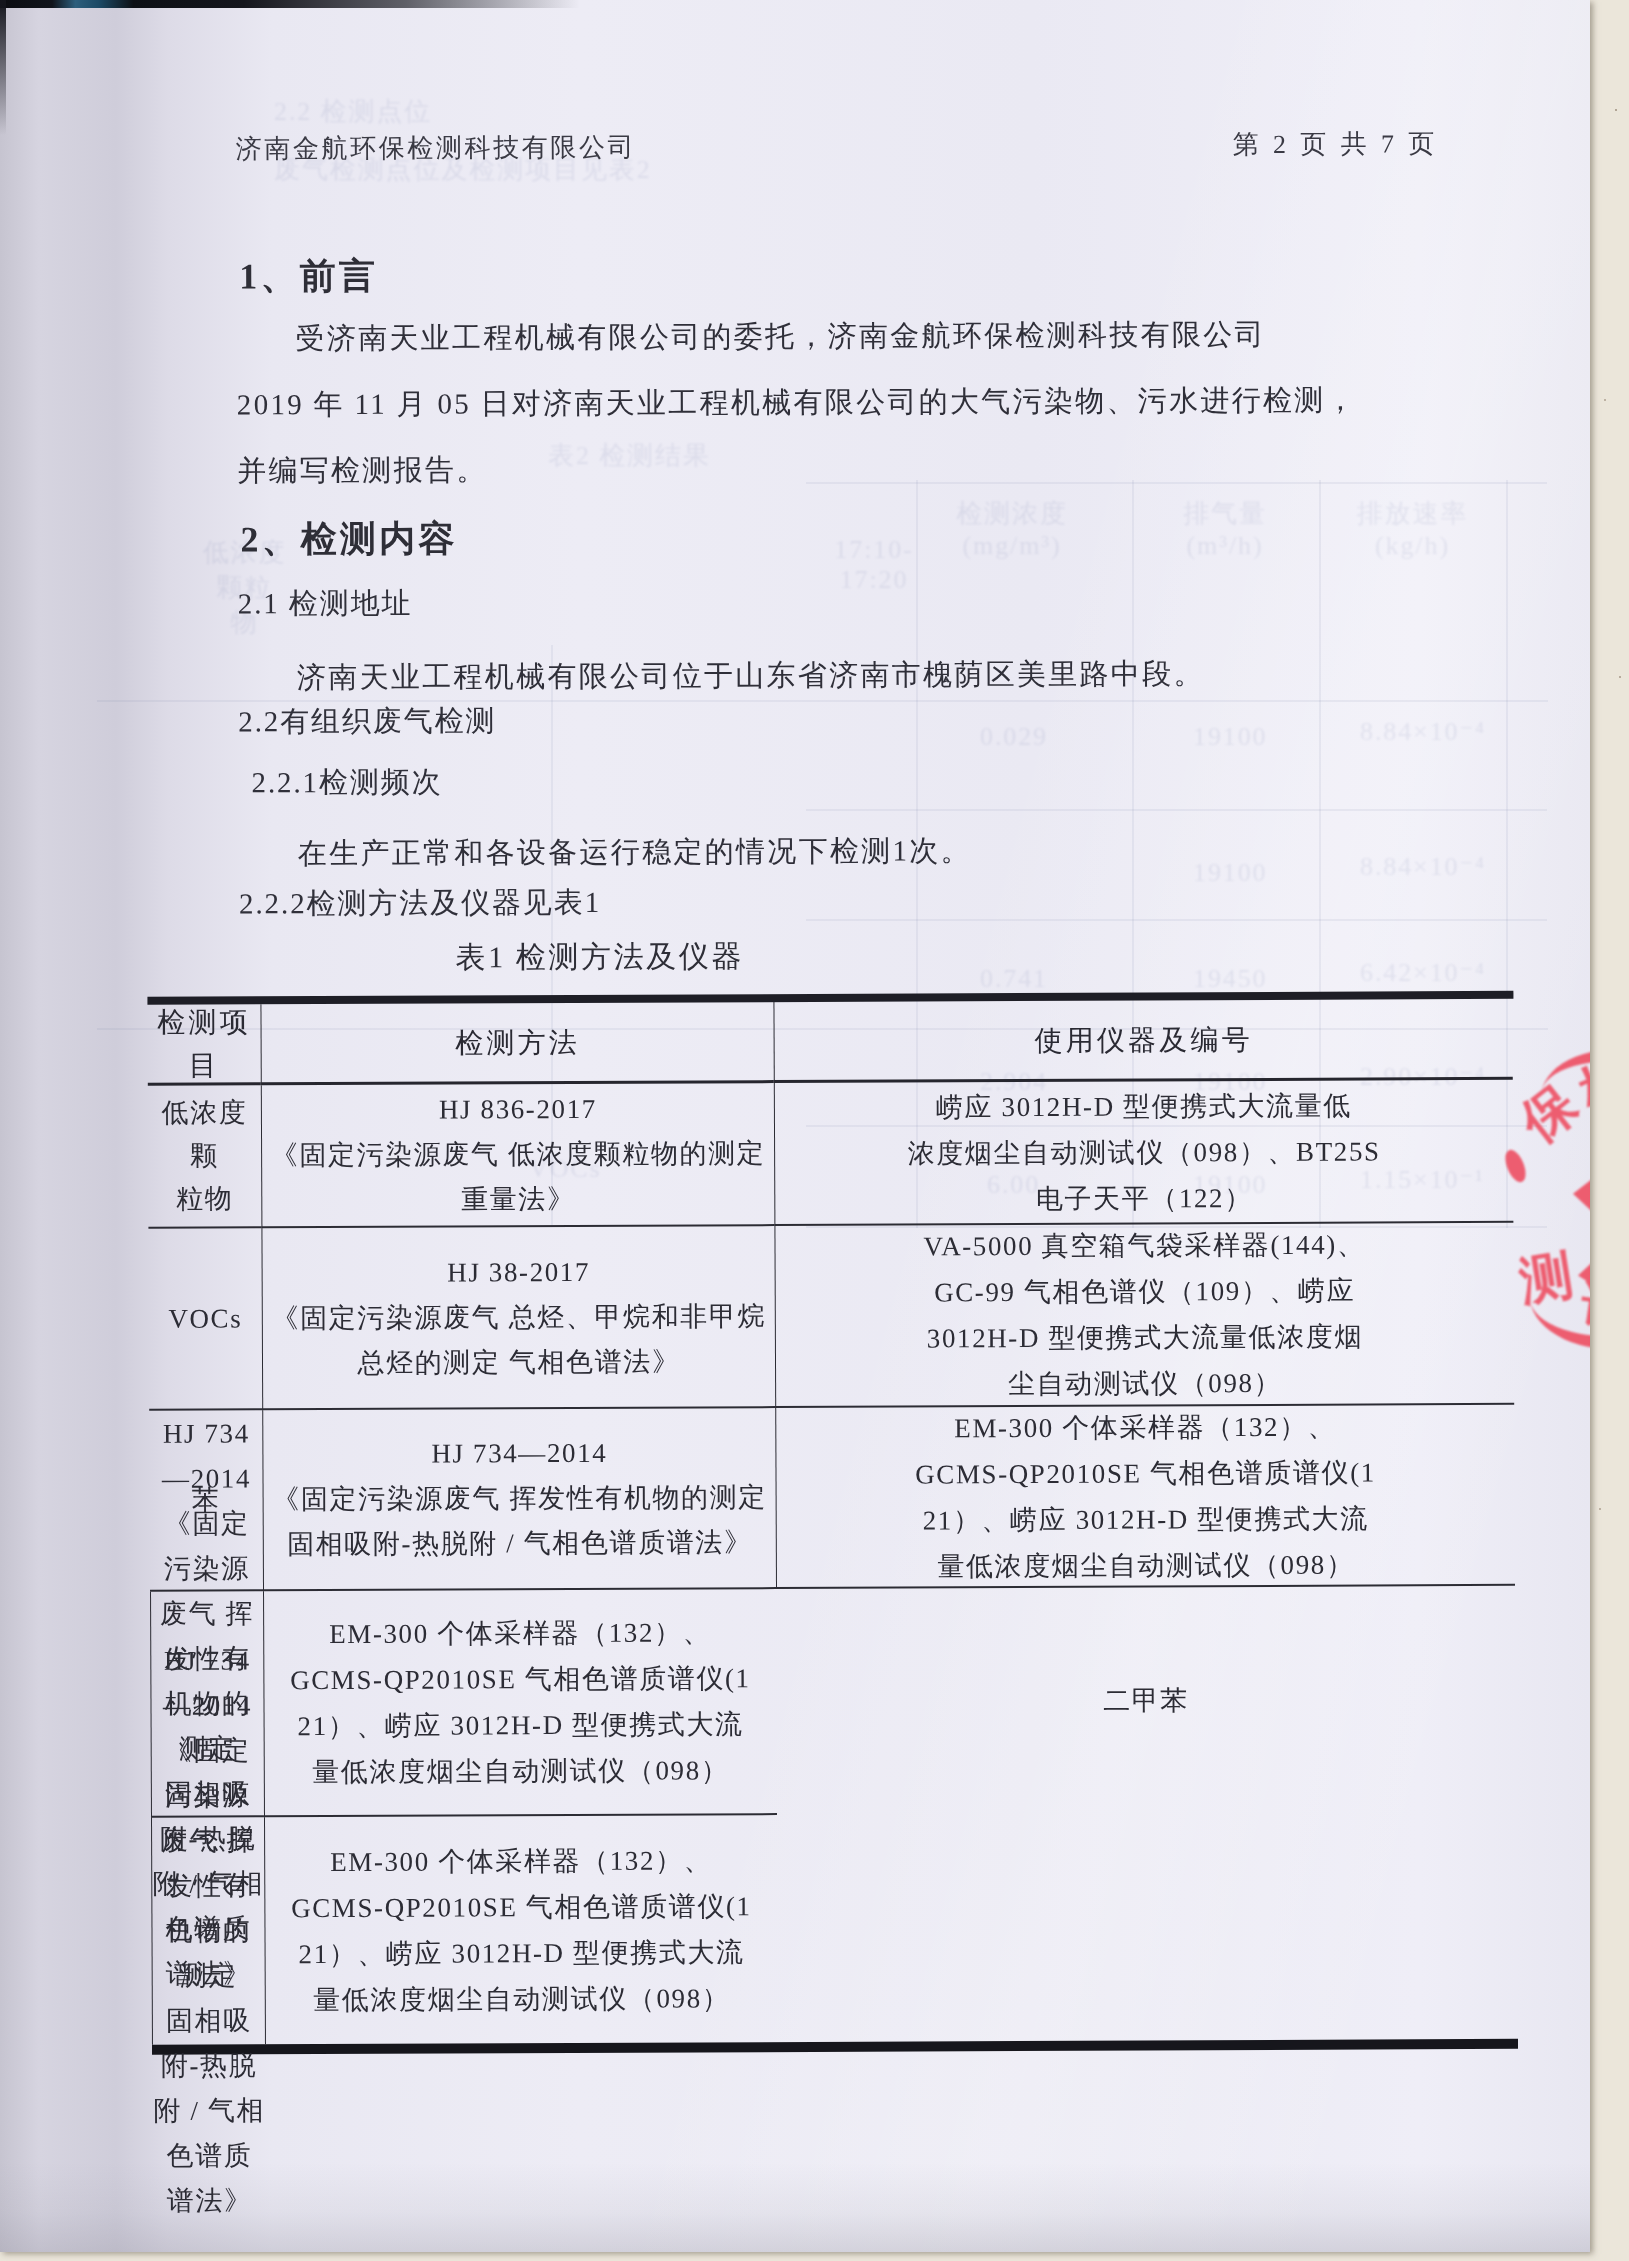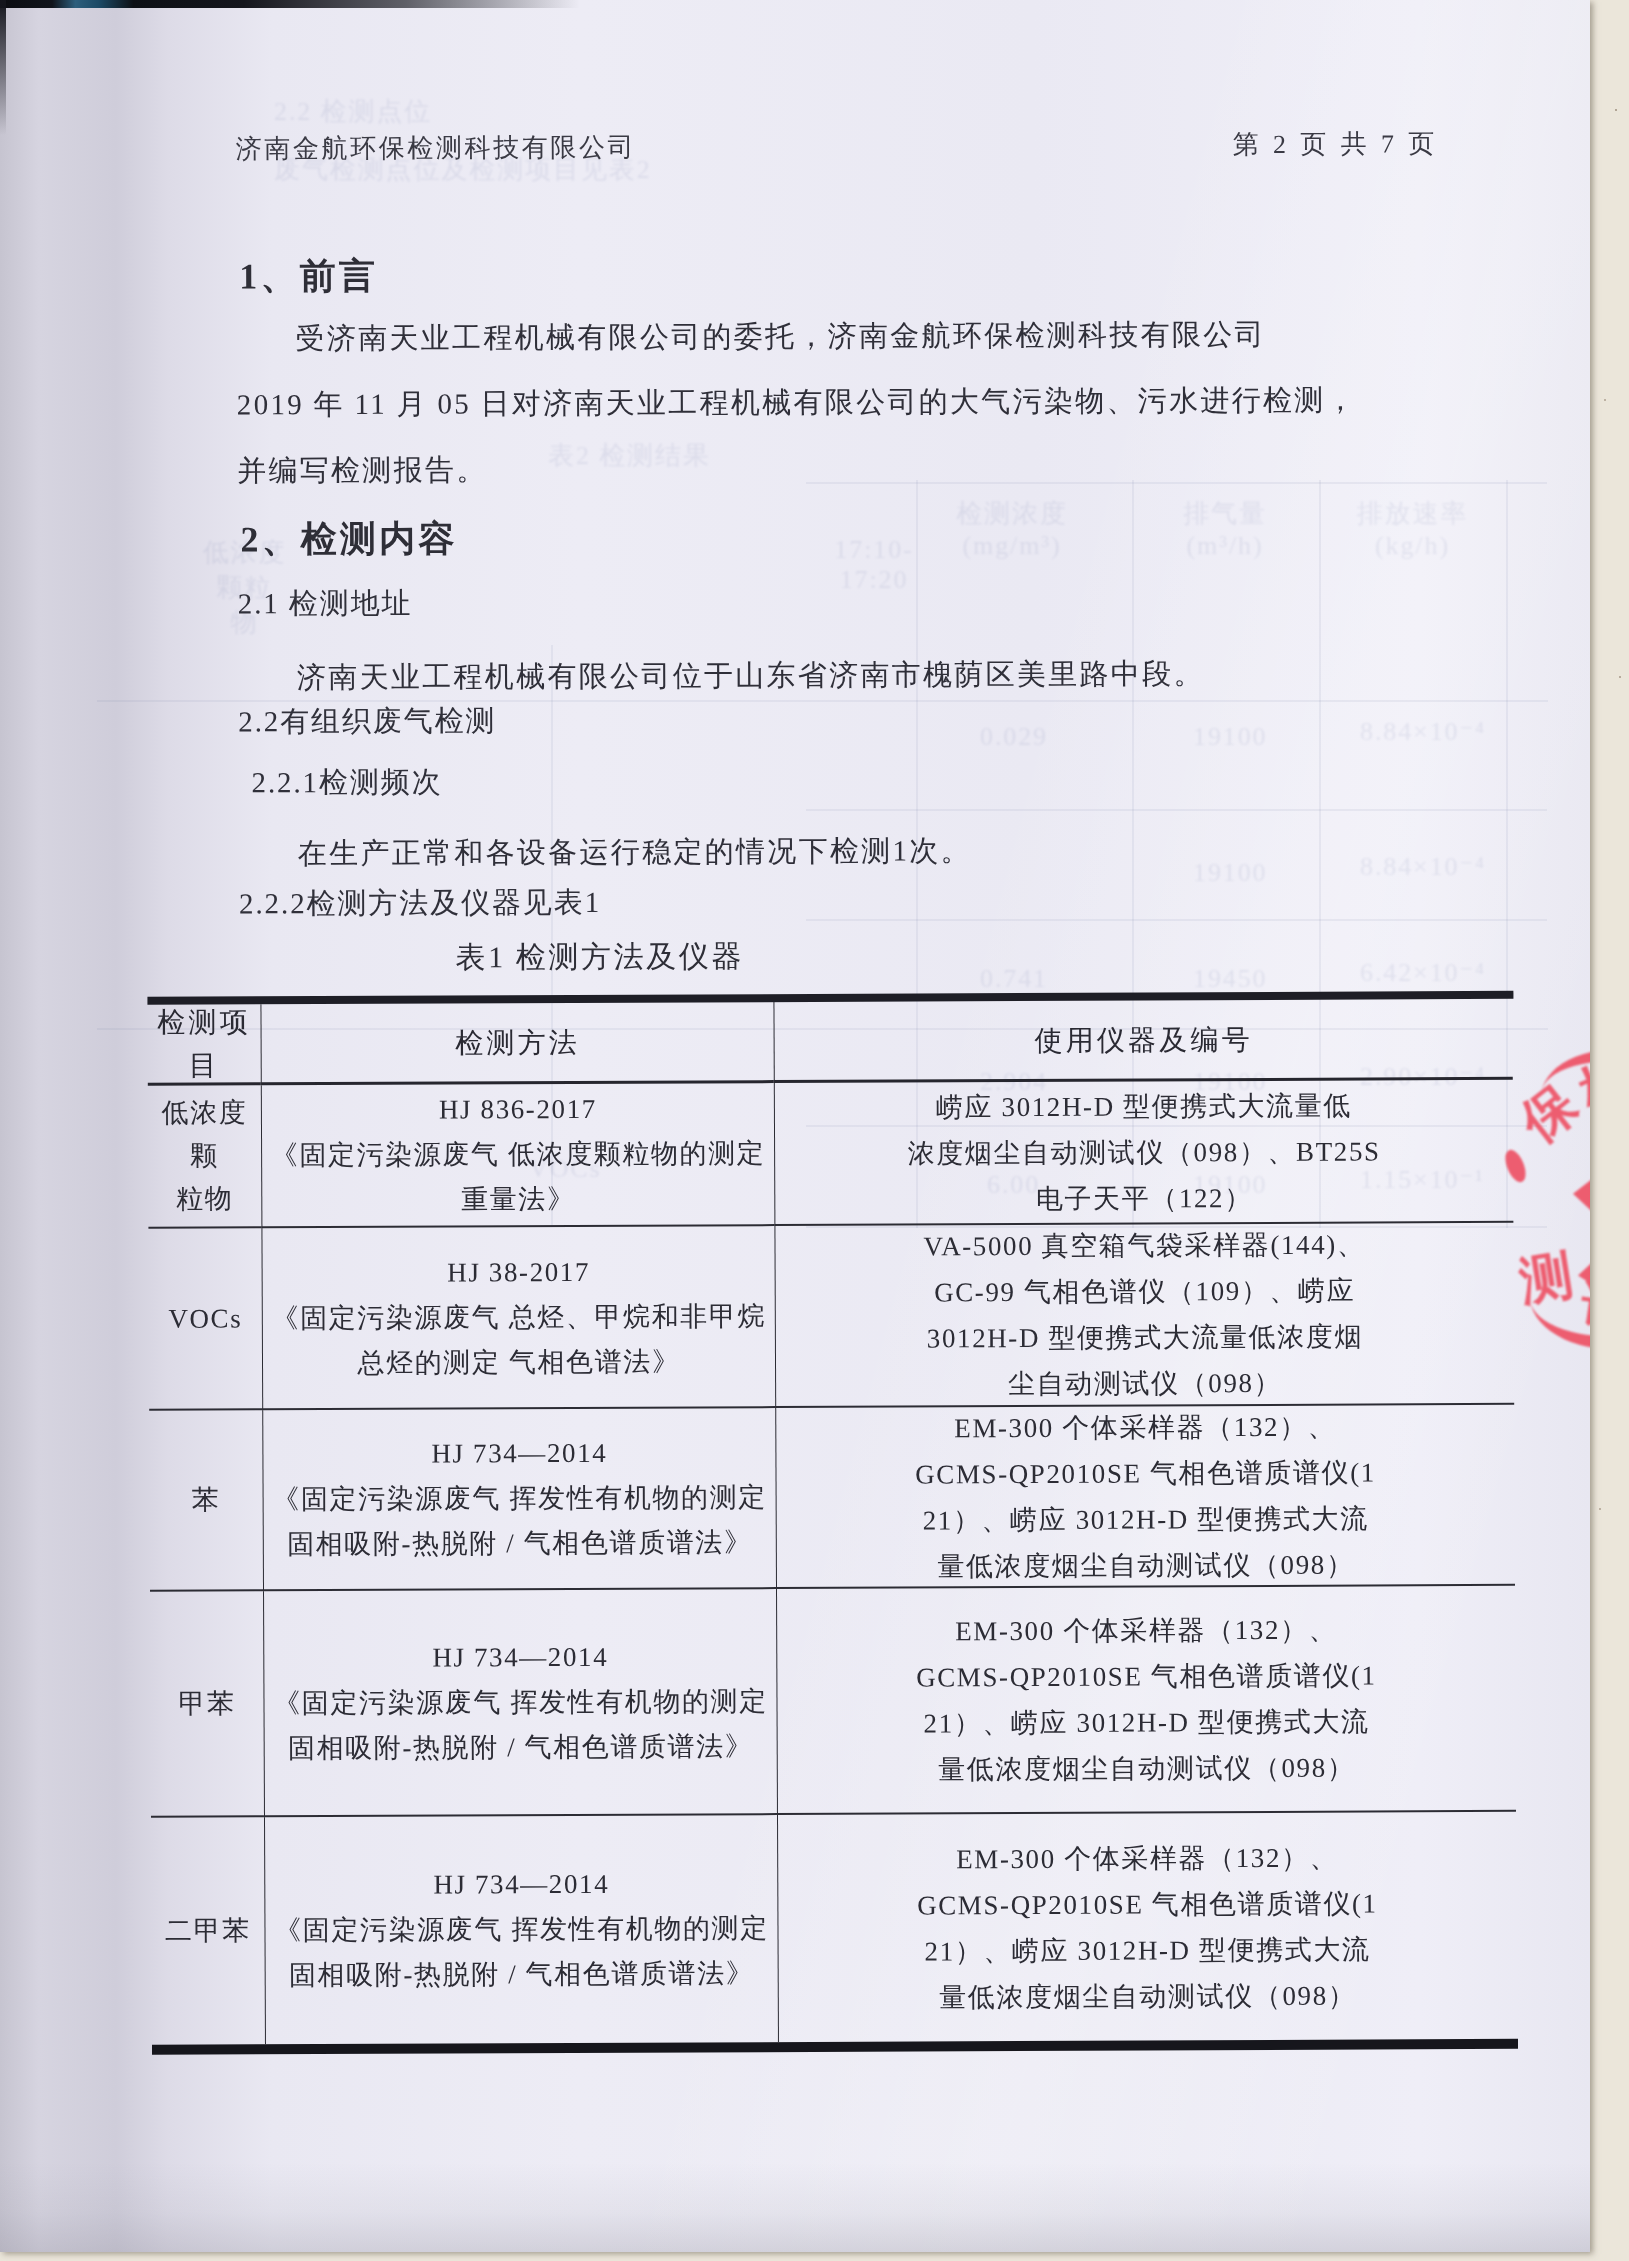--- a/index.html
+++ b/index.html
@@ -184,21 +184,20 @@
 
       <div class="cell c1">苯</div>
       <div class="cell c2 meth">HJ 734—2014
 《固定污染源废气 挥发性有机物的测定
 固相吸附-热脱附 / 气相色谱质谱法》</div>
       <div class="cell c3 inst">EM-300 个体采样器（132）、
 GCMS-QP2010SE 气相色谱质谱仪(1
 21）、崂应 3012H-D 型便携式大流
 量低浓度烟尘自动测试仪（098）</div>
 
-      <div class="cell c1">甲苯</div>
       <div class="cell c2 meth">HJ 734—2014
 《固定污染源废气 挥发性有机物的测定
 固相吸附-热脱附 / 气相色谱质谱法》</div>
       <div class="cell c3 inst">EM-300 个体采样器（132）、
 GCMS-QP2010SE 气相色谱质谱仪(1
 21）、崂应 3012H-D 型便携式大流
 量低浓度烟尘自动测试仪（098）</div>
 
       <div class="cell c1 last">二甲苯</div>
       <div class="cell c2 meth last">HJ 734—2014

